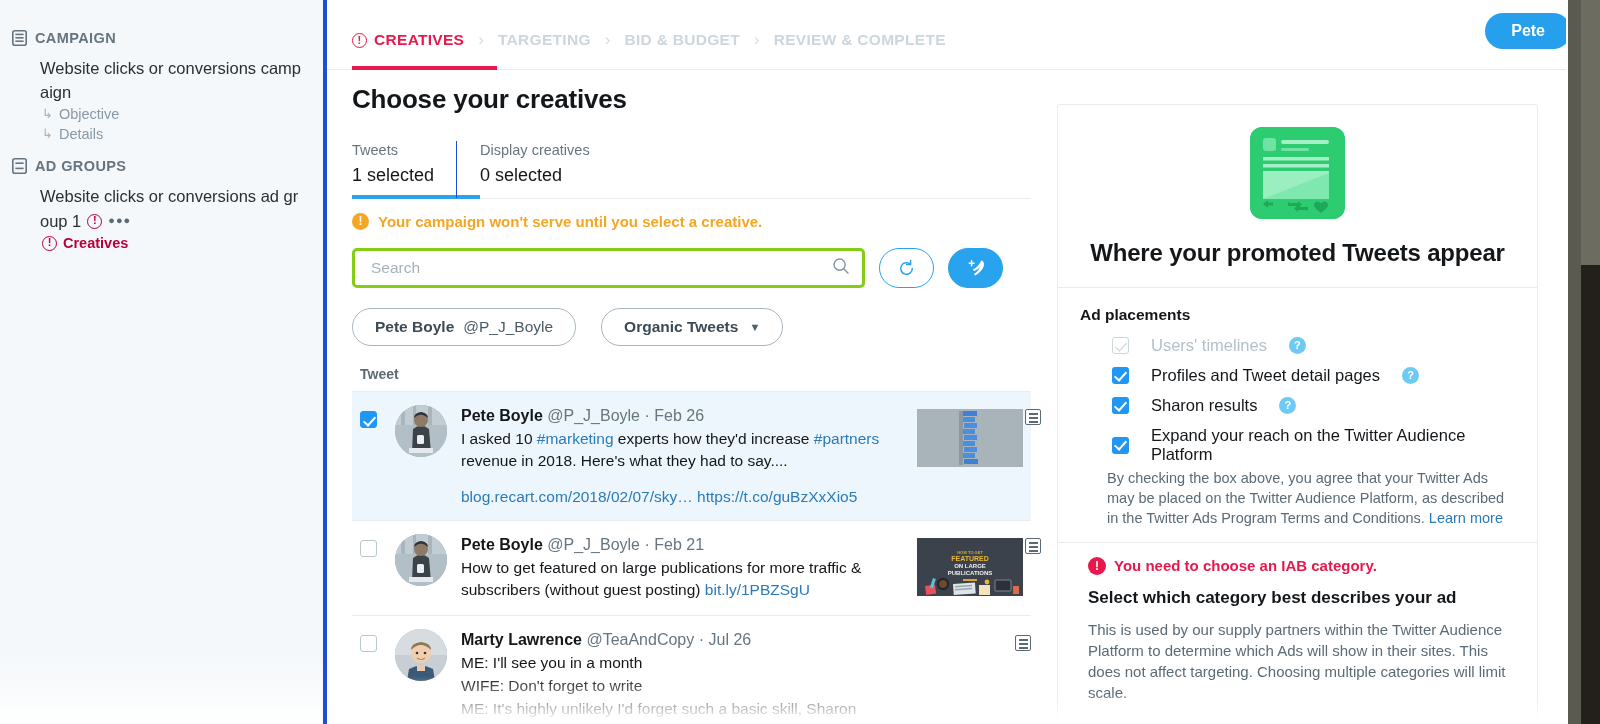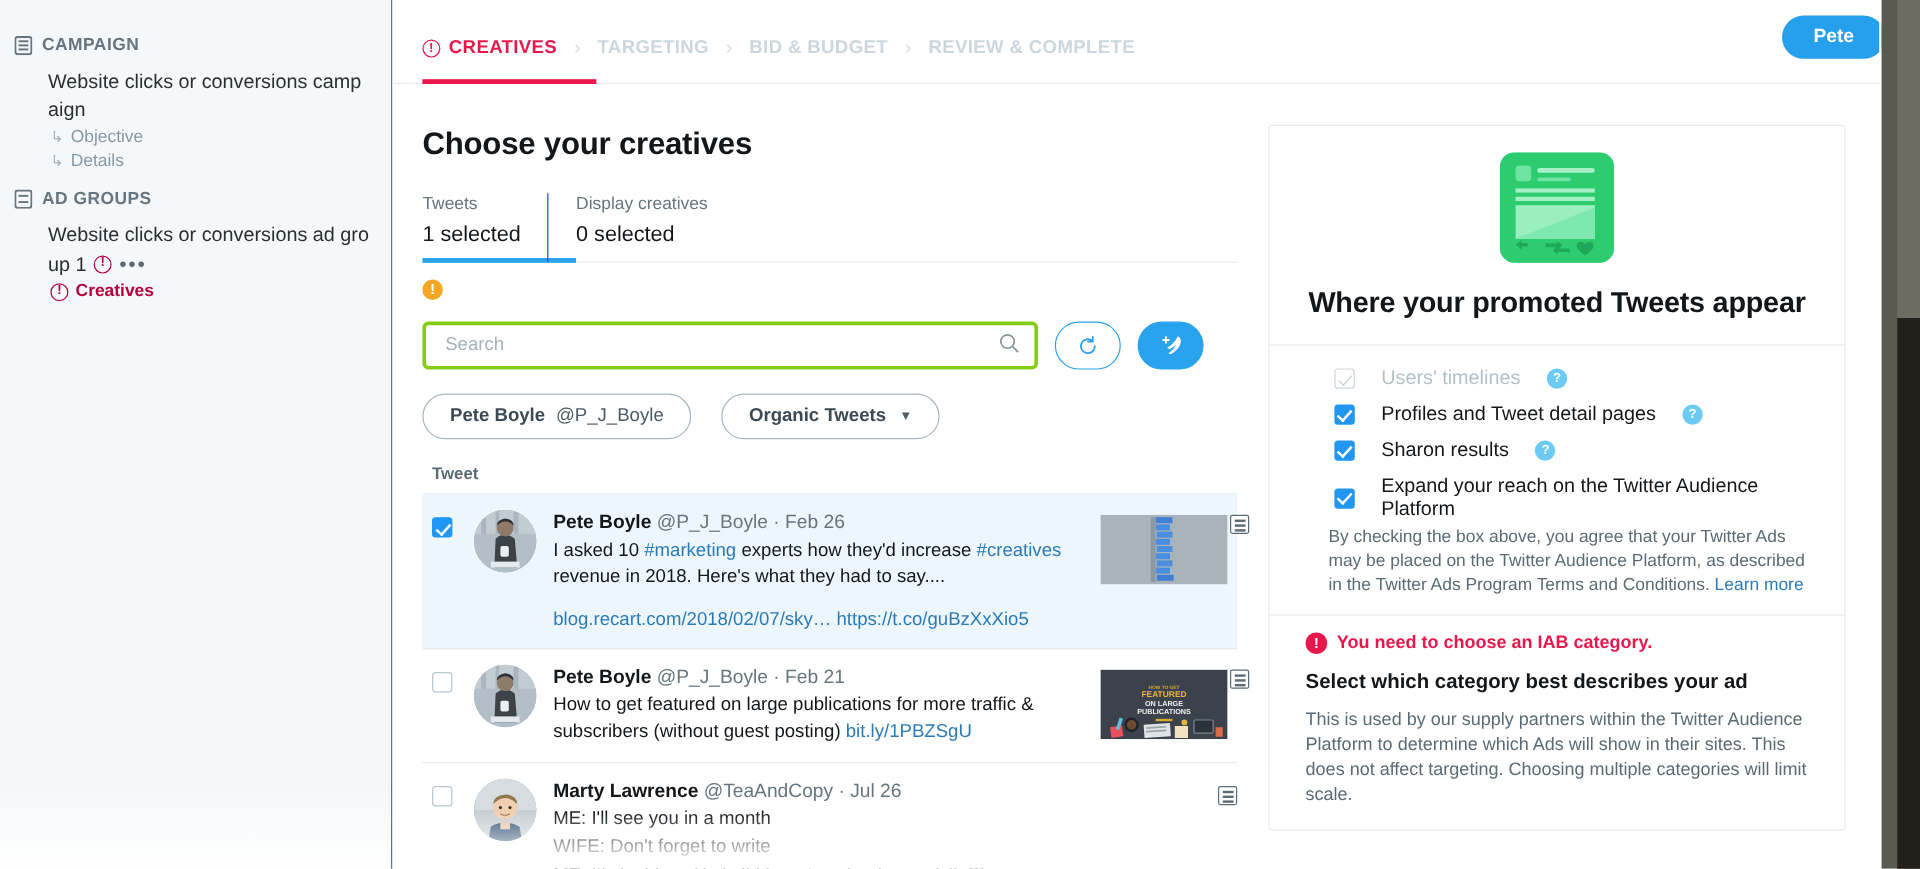--- a/index.html
+++ b/index.html
@@ -15,21 +15,21 @@
     width: 1600px; height: 724px;
     display: flex;
     background: #ffffff;
   }
 
   
   .sidebar {
     width: 327px;
     height: 724px;
     background: #f5f8fa;
-    border-right: 1px solid #1d4ed8;
+    border-right: 4px solid #1d4ed8;
     padding: 30px 18px 0 12px;
     position: relative;
     flex: 0 0 327px;
   }
   .side-section {
     display: flex; align-items: center;
     gap: 8px;
     margin-bottom: 10px;
   }
   .side-section-label {
@@ -178,21 +178,21 @@
     gap: 26px;
     height: 654px;
   }
   .col-left { flex: 0 0 679px; position: relative; }
   .col-right { flex: 1 1 auto; position: relative; }
 
   .page-title {
     font-size: 26px;
     font-weight: bold;
     color: #14171a;
-    margin: 34px 0 26px 0;
+    margin: 14px 0 26px 0;
     letter-spacing: -0.2px;
   }
 
   
   .ctabs {
     display: flex;
     border-bottom: 1px solid #e6ecf0;
     position: relative;
   }
   .ctab {
@@ -626,20 +626,21 @@
             <span class="ctab-count">1 selected</span>
           </div>
           <div class="ctab">
             <span class="ctab-label">Display creatives</span>
             <span class="ctab-count">0 selected</span>
           </div>
         </div>
 
         <div class="warn-row">
           <span class="warn-icon"></span>
+          <span class="warn-text">Your campaign won't serve until you select a creative.</span>
         </div>
 
         <div class="searchrow">
           <div class="searchbox">
             <input type="text" placeholder="Search" style="">
             <span>
               <svg width="18" height="18" viewBox="0 0 18 18">
                 <circle cx="7.6" cy="7.6" r="5.6" fill="none" stroke="#8495a0" stroke-width="1.4"></circle>
                 <line x1="11.7" y1="11.7" x2="16.4" y2="16.4" stroke="#8495a0" stroke-width="1.4"></line>
               </svg>
@@ -691,21 +692,21 @@
               <rect x="14" y="43" width="24" height="5" fill="#e4e9ed"></rect>
             </svg>
           </div>
           <div class="tweet-body">
             <div class="tweet-meta">
               <span class="t-name">Pete Boyle</span>
               <span class="t-handle">@P_J_Boyle</span>
               <span class="t-date">·</span>
               <span class="t-date">Feb 26</span>
             </div>
-            <div class="tweet-text"><span>I asked 10 </span><span class="link">#marketing</span><span> experts how they'd increase </span><span class="link">#creatives</span><span> revenue in 2018. Here's what they had to say....</span></div>
+            <div class="tweet-text"><span>I asked 10 </span><span class="link">#marketing</span><span> experts how they'd increase </span><span class="link">#partners</span><span> revenue in 2018. Here's what they had to say....</span></div>
             <div class="tweet-links"><span class="link">blog.recart.com/2018/02/07/sky… https://t.co/guBzXxXio5</span></div>
           </div>
           <div class="thumb">
             <svg width="106" height="58" viewBox="0 0 106 58">
               <rect width="106" height="58" fill="#a8b3ba"></rect>
               <g>
                 <rect x="46" y="2" width="14" height="5" fill="#3f7fd6"></rect>
                 <rect x="46" y="8" width="12" height="5" fill="#4a8ee0"></rect>
                 <rect x="47" y="14" width="13" height="5" fill="#4a8ee0"></rect>
                 <rect x="46" y="20" width="12" height="5" fill="#4a8ee0"></rect>
@@ -822,20 +823,21 @@
                   <path d="M18 81 l-5 -4 5 -4 v2.5 h5 v3 h-5 z"></path>
                   <path d="M40 76 h8 v-2 l4 3.5 -4 3.5 v-2 h-10 v-4 z M56 83 h-8 v2 l-4 -3.5 4 -3.5 v2 h10 v4 z"></path>
                   <path d="M71 86 c-4 -3 -7 -5.5 -7 -8.2 0 -2 1.6 -3.3 3.4 -3.3 1.4 0 2.7 0.8 3.6 2 0.9 -1.2 2.2 -2 3.6 -2 1.8 0 3.4 1.3 3.4 3.3 0 2.7 -3 5.2 -7 8.2 z"></path>
                 </g>
               </svg>
             </div>
             <div class="panel-hero-title">Where your promoted Tweets appear</div>
           </div>
 
           <div class="panel-sec">
+            <div class="panel-h">Ad placements</div>
 
             <div class="place-row disabled">
               <span class="cbox2 gray"></span>
               <span class="place-label">Users' timelines</span>
               <span class="help-icon">?</span>
             </div>
 
             <div class="place-row">
               <span class="cbox2"></span>
               <span class="place-label">Profiles and Tweet detail pages</span>

